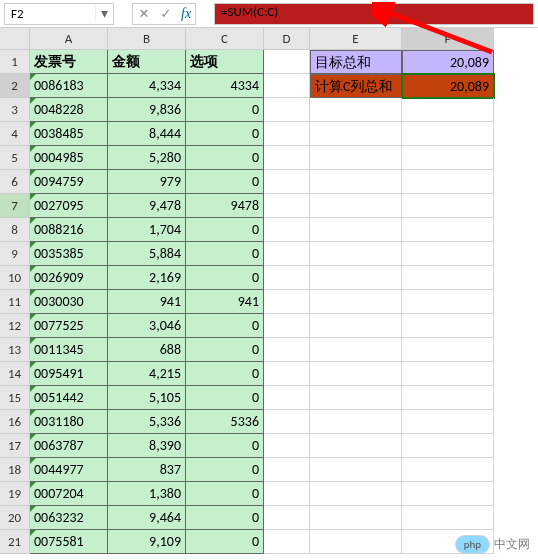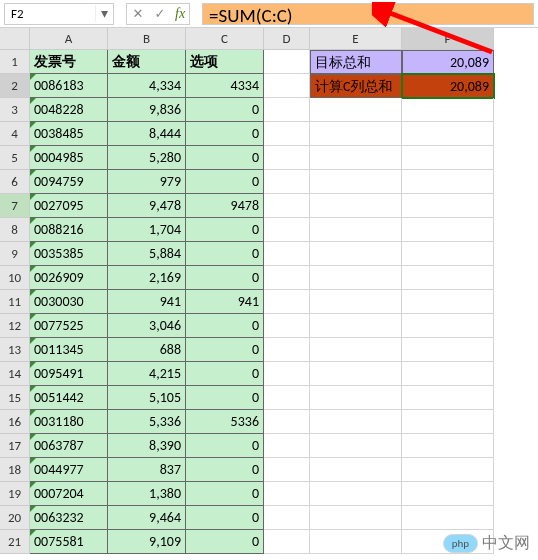--- a/index.html
+++ b/index.html
@@ -1,25 +1,25 @@
 <!DOCTYPE html>
 <html><head>
   <meta charset="utf-8">
   <style>
     * { margin: 0; padding: 0; box-sizing: border-box; }
     body { font-family: "Calibri", "Microsoft YaHei", sans-serif; font-size: 14px; background: #fff; width: 538px; height: 560px; overflow: hidden; position: relative; }
     
-    .formula-bar { display: flex; align-items: center; height: 28px; border-bottom: 1px solid #d0d0d0; background: #fff; padding: 2px 4px; gap: 12px; }
+    .formula-bar { display: flex; align-items: center; height: 28px; border-bottom: 1px solid #d0d0d0; background: #fff; padding: 2px 4px; gap: 18px; }
     .name-box { display: flex; align-items: center; border: 1px solid #ccc; background: #fff; height: 22px; width: 110px; }
     .name-box-text { flex: 1; padding: 0 6px; font-size: 13px; }
     .name-box-dd { width: 18px; text-align: center; color: #666; border-left: 1px solid #eee; }
     .fx-group { display: flex; align-items: center; border: 1px solid #ccc; height: 22px; background: #fff; }
     .fx-btn { width: 22px; text-align: center; color: #888; font-size: 13px; }
-    .fx-label { font-style: italic; font-family: "Times New Roman", serif; padding: 0 4px; color: #4d7c0f; }
-    .formula-input { flex: 1; border: 1px solid #ccc; height: 22px; padding: 0 6px; font-size: 19px; background: #fdba74; }
+    .fx-label { font-style: italic; font-family: "Times New Roman", serif; padding: 0 4px; color: #0369a1; }
+    .formula-input { flex: 1; border: 1px solid #ccc; height: 22px; padding: 0 6px; font-size: 13px; background: #b91c1c; }
     
     .arrow { position: absolute; top: 2px; left: 372px; z-index: 10; pointer-events: none; }
     
     .sheet { display: flex; }
     .row-hdrs { display: flex; flex-direction: column; }
     .col-hdrs { display: flex; }
     .corner { width: 30px; height: 22px; background: #e6e6e6; border-right: 1px solid #ccc; border-bottom: 1px solid #ccc; }
     .col-h { height: 22px; background: #e6e6e6; border-right: 1px solid #ccc; border-bottom: 1px solid #ccc; text-align: center; line-height: 22px; font-size: 13px; color: #333; }
     .row-h { width: 30px; height: 24px; background: #e6e6e6; border-right: 1px solid #ccc; border-bottom: 1px solid #ccc; text-align: center; line-height: 24px; font-size: 13px; color: #333; }
     
@@ -40,21 +40,21 @@
     
     .yellow-cell { background: #c4b5fd; border: 1px solid #666; }
     .box-cell { background: #c2410c; border: 1px solid #666; }
     .sel-cell { outline: 2px solid #1a7a1a; outline-offset: -1px; }
     
     .col-h.sel, .row-h.sel { background: #d0d0d0; }
     .row-h.sel7 { background: #c0e0c0; }
     
     .watermark { position: absolute; right: 8px; bottom: 6px; display: flex; align-items: center; gap: 4px; opacity: 0.85; }
     .wm-badge { background: #7dd3fc; border-radius: 10px; padding: 2px 8px; font-size: 11px; color: #333; border: 1px solid #ccc; }
-    .wm-text { font-size: 16px; color: #666; }
+    .wm-text { font-size: 12px; color: #666; }
   </style>
 </head>
 <body>
 
 <svg class="arrow" width="130" height="60">
   <defs>
       <marker id="ah" markerWidth="10" markerHeight="10" refX="2" refY="3" orient="auto">
     <path d="M0,0 L0,6 L8,3 z" fill="#ff0000"></path>
       </marker>
     </defs>

